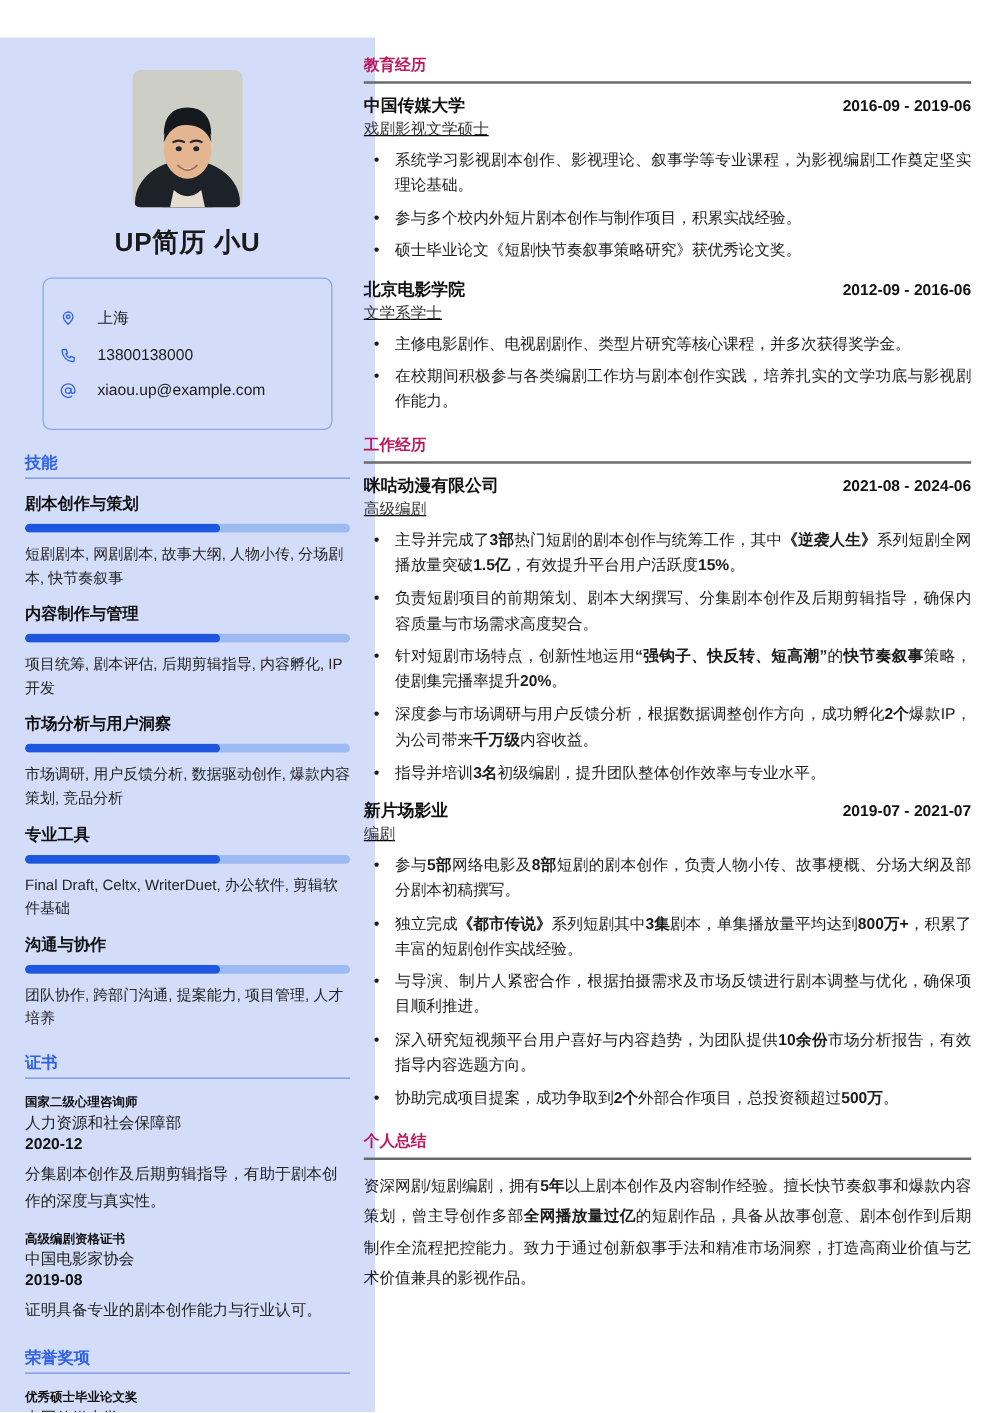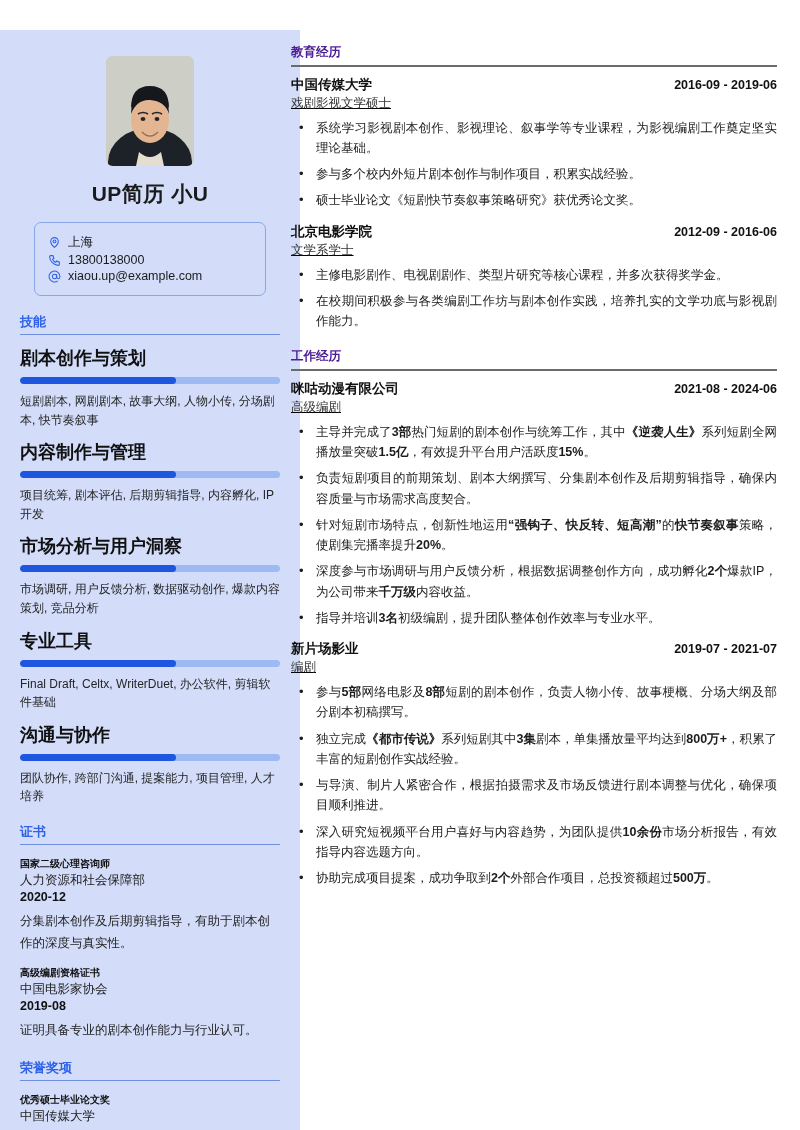--- a/index.html
+++ b/index.html
@@ -26,45 +26,45 @@
   .photo svg { display:block; }
   .name {
     text-align:center; font-size: 21px; font-weight: 700; color: #1a1a1a;
     margin-top: 14px; letter-spacing: .5px;
   }
   .contact-card {
     margin: 14px 14px 0 14px;
     border: 1px solid #8aa6e8; border-radius: 7px;
     padding: 9px 12px 10px 12px;
   }
-  .contact-row { display:flex; align-items:center; gap:7px; margin: 2px 0; font-size: 12.5px; color: #1b1b1b; }
+  .contact-row { display:flex; align-items:center; gap:17px; margin: 14px 0; font-size: 12.5px; color: #1b1b1b; }
   .contact-row .ci { width:14px; height:14px; flex:0 0 14px; color:#2f62e8; display:inline-flex; align-items:center; justify-content:center; }
   .contact-row .ci svg { display:block; }
 
   .side-head {
     font-size: 13px; font-weight: 700; color: #2f62e8;
     margin: 17px 0 0 0; padding-bottom: 3px;
   }
   .side-rule { height: 1px; background: #6e8fe0; margin-bottom: 9px; }
 
-  .skill-name { font-size: 18px; font-weight: 700; color: #111; margin-top: 11px; }
+  .skill-name { font-size: 13px; font-weight: 700; color: #111; margin-top: 11px; }
   .bar-track { height: 7px; background: #9dbaf2; border-radius: 4px; margin: 7px 0 8px 0; overflow:hidden; }
   .bar-fill { height: 100%; background: #1f56e0; border-radius: 4px; }
   .skill-kw { font-size: 12px; color: #252525; line-height: 1.55; }
 
   .cert-title { font-size: 10px; font-weight: 700; color: #111; margin-top: 12px; }
   .cert-org { font-size: 12.5px; color: #222; line-height:1.5; }
   .cert-date { font-size: 12.5px; font-weight: 700; color: #111; }
   .cert-desc { font-size: 12.5px; color: #242424; line-height: 1.75; margin-top: 7px; }
 
   
   .main {
     position: absolute; left: 291px; top: 44px; width: 486px;
   }
-  .sec-head { font-size: 12.5px; font-weight: 700; color: #4c1d95; padding-bottom: 4px; }
+  .sec-head { font-size: 12.5px; font-weight: 700; color: #be185d; padding-bottom: 4px; }
   .sec-rule { height: 1.6px; background: #6b6b6b; margin-bottom: 9px; }
   .sec { margin-bottom: 17px; }
   .entry-top { display:flex; justify-content:space-between; align-items:baseline; }
   .org { font-size: 13.5px; font-weight: 700; color: #111; }
   .date { font-size: 12.5px; font-weight: 700; color: #111; white-space: nowrap; }
   .entry-sub { display:flex; justify-content:flex-start; align-items:baseline; margin-top: 1px; text-decoration: underline; }
   .sub-l { font-size: 12.5px; color: #333; }
   .sub-r { font-size: 12.5px; color: #333; white-space: nowrap; }
 
   ul.bullets { list-style: none; margin: 6px 0 0 0; padding: 0; }
@@ -281,15 +281,20 @@
               <li>参与<b>5部</b>网络电影及<b>8部</b>短剧的剧本创作，负责人物小传、故事梗概、分场大纲及部分剧本初稿撰写。</li>
               <li>独立完成<b>《都市传说》</b>系列短剧其中<b>3集</b>剧本，单集播放量平均达到<b>800万+</b>，积累了丰富的短剧创作实战经验。</li>
               <li>与导演、制片人紧密合作，根据拍摄需求及市场反馈进行剧本调整与优化，确保项目顺利推进。</li>
               <li>深入研究短视频平台用户喜好与内容趋势，为团队提供<b>10余份</b>市场分析报告，有效指导内容选题方向。</li>
               <li>协助完成项目提案，成功争取到<b>2个</b>外部合作项目，总投资额超过<b>500万</b>。</li>
             </ul>
           </div>
         </div>
     </section>
 
+    <section class="sec">
+      <div class="sec-head">个人总结</div>
+      <div class="sec-rule"></div>
+      <div class="summary" id="summary-text">资深网剧/短剧编剧，拥有<b>5年</b>以上剧本创作及内容制作经验。擅长快节奏叙事和爆款内容策划，曾主导创作多部<b>全网播放量过亿</b>的短剧作品，具备从故事创意、剧本创作到后期制作全流程把控能力。致力于通过创新叙事手法和精准市场洞察，打造高商业价值与艺术价值兼具的影视作品。</div>
+    </section>
 
   </main>
 </div>
 
 </body></html>

